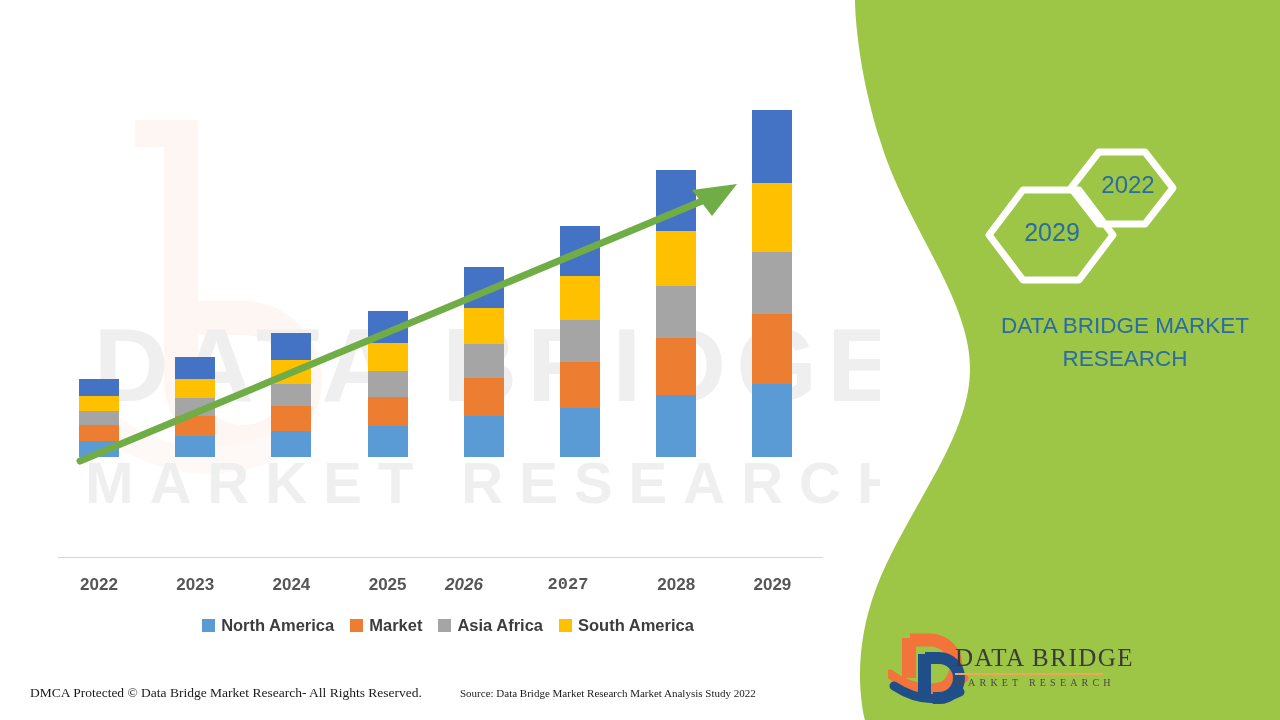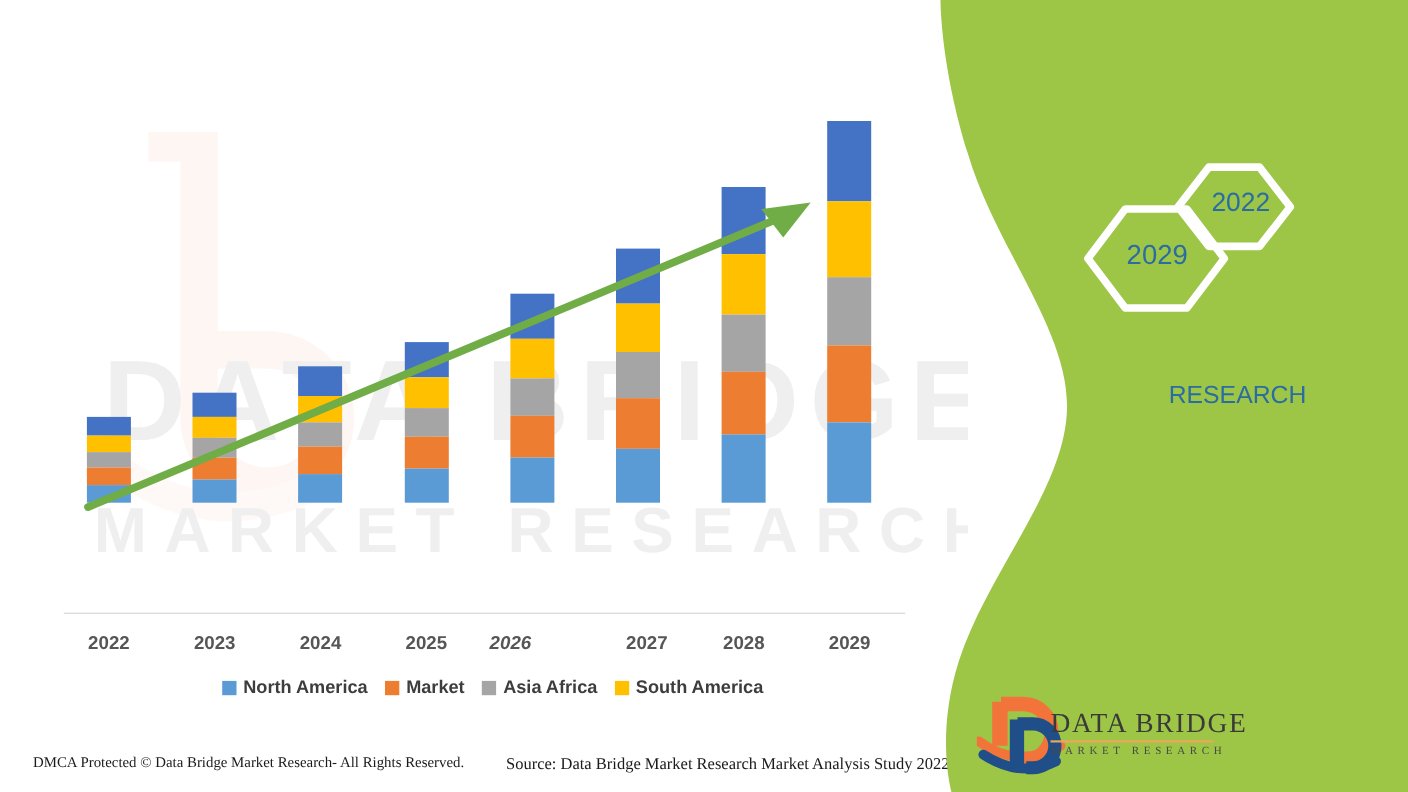--- a/index.html
+++ b/index.html
@@ -109,21 +109,21 @@
     position: absolute;
     left: 30px; top: 685px;
     font-family: "Liberation Serif", serif;
     font-size: 13.5px;
     color: #1a1a1a;
   }
   .footer-src {
     position: absolute;
     left: 460px; top: 687px;
     font-family: "Liberation Serif", serif;
-    font-size: 15px;
+    font-size: 11px;
     color: #1a1a1a;
   }
 
   
   .green-panel {
     position: absolute;
     left: 820px; top: 0;
     width: 460px; height: 720px;
   }
   .panel-title {
@@ -254,21 +254,21 @@
             <div class="seg" style="height: 69px; background: rgb(255, 192, 0);"></div>
             <div class="seg" style="height: 73px; background: rgb(68, 114, 196);"></div>
           </div>
         </div>
       <div id="xlabels">
           <div class="xlabel" style="left: 59px;">2022</div>
           <div class="xlabel" style="left: 155.2px;">2023</div>
           <div class="xlabel" style="left: 251.4px;">2024</div>
           <div class="xlabel" style="left: 347.6px;">2025</div>
           <div class="xlabel" style="left: 424px; font-style: italic;">2026</div>
-          <div class="xlabel" style="left: 548px;">2027</div>
+          <div class="xlabel" style="left: 528px; font-family: Liberation Mono, monospace;">2027</div>
           <div class="xlabel" style="left: 636.2px;">2028</div>
           <div class="xlabel" style="left: 732.4px;">2029</div>
         </div>
 
       <svg class="trend" viewBox="0 0 880 620">
         <line x1="80" y1="461" x2="714" y2="196" stroke="#70ad47" stroke-width="7" stroke-linecap="round"></line>
         <polygon points="737,184 692,190 712,216" fill="#70ad47"></polygon>
       </svg>
     </div>
 
@@ -302,21 +302,21 @@
 
 
   <svg class="hexes" viewBox="0 0 230 155">
     <polygon points="96,48 124,12 170,12 198,48 170,84 124,84" fill="none" stroke="#ffffff" stroke-width="7" stroke-linejoin="round"></polygon>
     <polygon points="14,95 48,50 104,50 138,95 104,140 48,140" fill="none" stroke="#ffffff" stroke-width="7" stroke-linejoin="round"></polygon>
   </svg>
   <div class="hex-label hex-2022">2022</div>
   <div class="hex-label hex-2029">2029</div>
 
   <div class="brand-text">
-    <br>
+    <span>DATA BRIDGE MARKET</span><br>
     <span>RESEARCH</span>
   </div>
 
   <svg class="logo" viewBox="0 0 230 72">
     <path d="M14 6 h14 v40 h-14 z" fill="#f2743b"></path>
     <path d="M22 8 h20 a26 26 0 0 1 0 52 h-8" fill="none" stroke="#f2743b" stroke-width="13"></path>
     <path d="M2 42 q34 26 74 4" fill="none" stroke="#f2743b" stroke-width="9" stroke-linecap="round"></path>
     <path d="M30 22 h13 v42 h-13 z" fill="#1f4e88"></path>
     <path d="M37 26 h14 a20 20 0 0 1 0 40 h-6" fill="none" stroke="#1f4e88" stroke-width="12"></path>
     <path d="M6 54 q34 22 66 6" fill="none" stroke="#1f4e88" stroke-width="9" stroke-linecap="round"></path>

